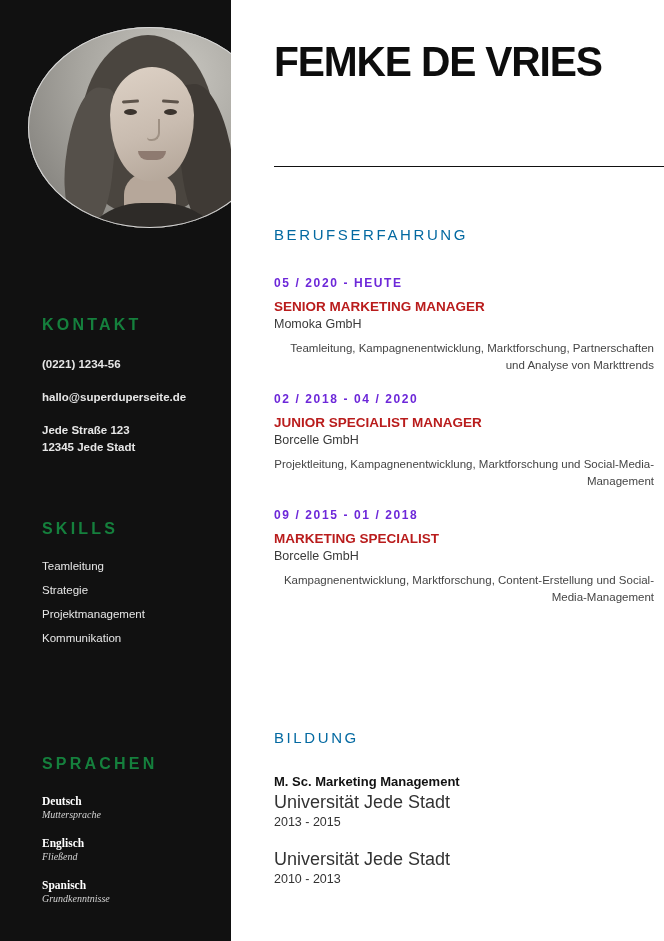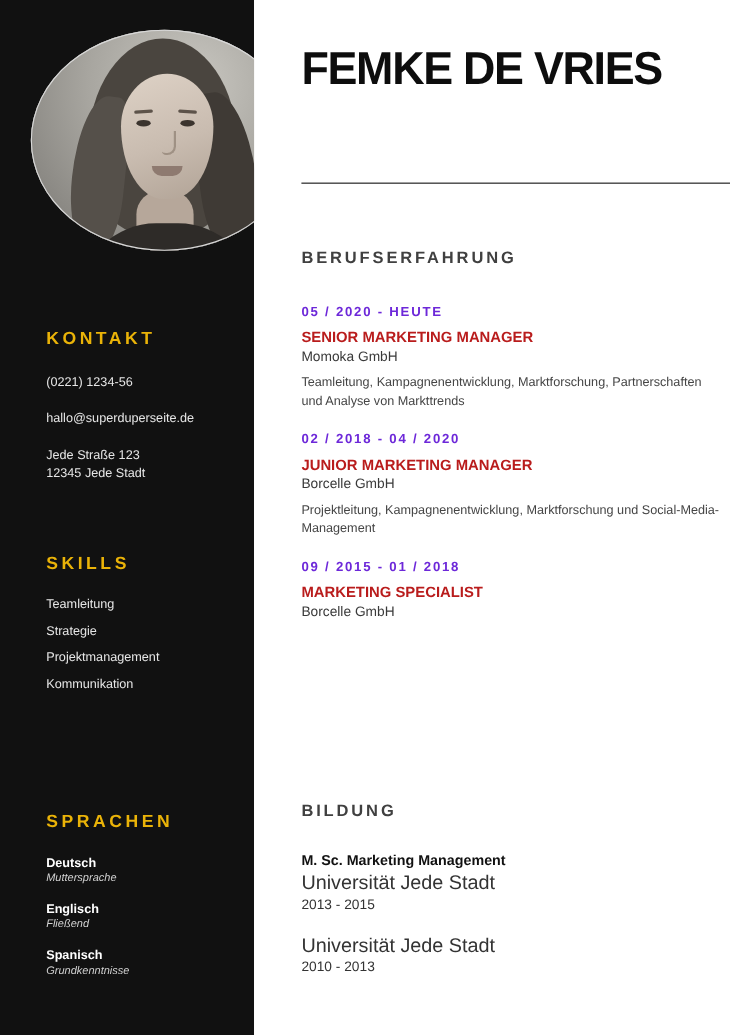--- a/index.html
+++ b/index.html
@@ -163,37 +163,37 @@
 
   .side-section {
     position: absolute;
     left: 42px;
     width: 175px;
   }
   .side-title {
     font-size: 16px;
     font-weight: bold;
     letter-spacing: 3.2px;
-    color: #eab308;
-    margin: 0 0 22px 0;
+    color: #15803d;
+    margin: 16px 0 22px 0;
   }
   .side-line {
     font-size: 11.5px;
     color: #e6e6e6;
     line-height: 17px;
     margin-bottom: 16px;
-    font-weight: normal;
+    font-weight: bold;
   }
   .side-line.tight { margin-bottom: 0; }
   .skill-item {
     font-size: 11.5px;
     color: #e6e6e6;
     margin-bottom: 12px;
   }
-  .lang-item { margin-bottom: 17px; }
+  .lang-item { margin-bottom: 17px; font-family: Liberation Serif, serif; }
   .lang-name {
     font-size: 11.5px;
     font-weight: bold;
     color: #ffffff;
     margin-bottom: 2px;
   }
   .lang-level {
     font-size: 10px;
     font-style: italic;
     color: #d2d2d2;
@@ -228,23 +228,23 @@
     left: 43px;
     top: 166px;
     width: 390px;
     height: 1px;
     background: #111111;
   }
   .sec-title {
     position: absolute;
     left: 43px;
     font-size: 15px;
-    font-weight: bold;
+    font-weight: normal;
     letter-spacing: 2.6px;
-    color: #404040;
+    color: #0369a1;
   }
   .entries {
     position: absolute;
     left: 43px;
     width: 380px;
   }
   .entry { margin-bottom: 18px; }
   .entry-date {
     font-size: 12px;
     font-weight: bold;
@@ -260,20 +260,21 @@
   }
   .entry-company {
     font-size: 12.5px;
     color: #3a3a3a;
     margin-bottom: 9px;
   }
   .entry-desc {
     font-size: 11.5px;
     line-height: 17px;
     color: #454545;
+    text-align: right;
   }
   .edu-entry { margin-bottom: 20px; }
   .edu-degree {
     font-size: 13px;
     font-weight: bold;
     color: #111111;
     margin-bottom: 3px;
   }
   .edu-school {
     font-size: 18px;
@@ -355,29 +356,30 @@
     <div class="entries" style="top:276px;">
       <div class="entry">
         <div class="entry-date">05 / 2020 - HEUTE</div>
         <div class="entry-role">SENIOR MARKETING MANAGER</div>
         <div class="entry-company">Momoka GmbH</div>
         <div class="entry-desc">Teamleitung, Kampagnenentwicklung, Marktforschung, Partnerschaften und Analyse von Markttrends</div>
       </div>
 
       <div class="entry">
         <div class="entry-date">02 / 2018 - 04 / 2020</div>
-        <div class="entry-role">JUNIOR MARKETING MANAGER</div>
+        <div class="entry-role">JUNIOR SPECIALIST MANAGER</div>
         <div class="entry-company">Borcelle GmbH</div>
         <div class="entry-desc">Projektleitung, Kampagnenentwicklung, Marktforschung und Social-Media-Management</div>
       </div>
 
       <div class="entry">
         <div class="entry-date">09 / 2015 - 01 / 2018</div>
         <div class="entry-role">MARKETING SPECIALIST</div>
         <div class="entry-company">Borcelle GmbH</div>
+        <div class="entry-desc">Kampagnenentwicklung, Marktforschung, Content-Erstellung und Social-Media-Management</div>
       </div>
     </div>
 
     <div class="sec-title" style="top:729px;">BILDUNG</div>
 
     <div class="entries" style="top:774px;">
       <div class="edu-entry">
         <div class="edu-degree">M. Sc. Marketing Management</div>
         <div class="edu-school">Universität Jede Stadt</div>
         <div class="edu-years">2013 - 2015</div>

